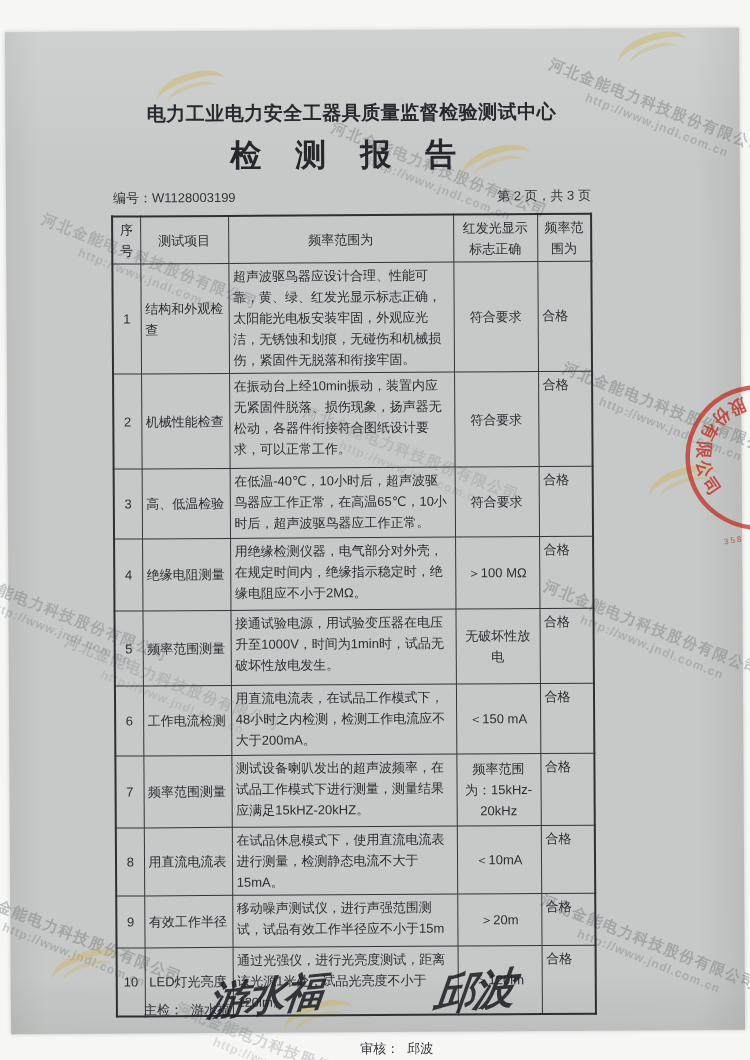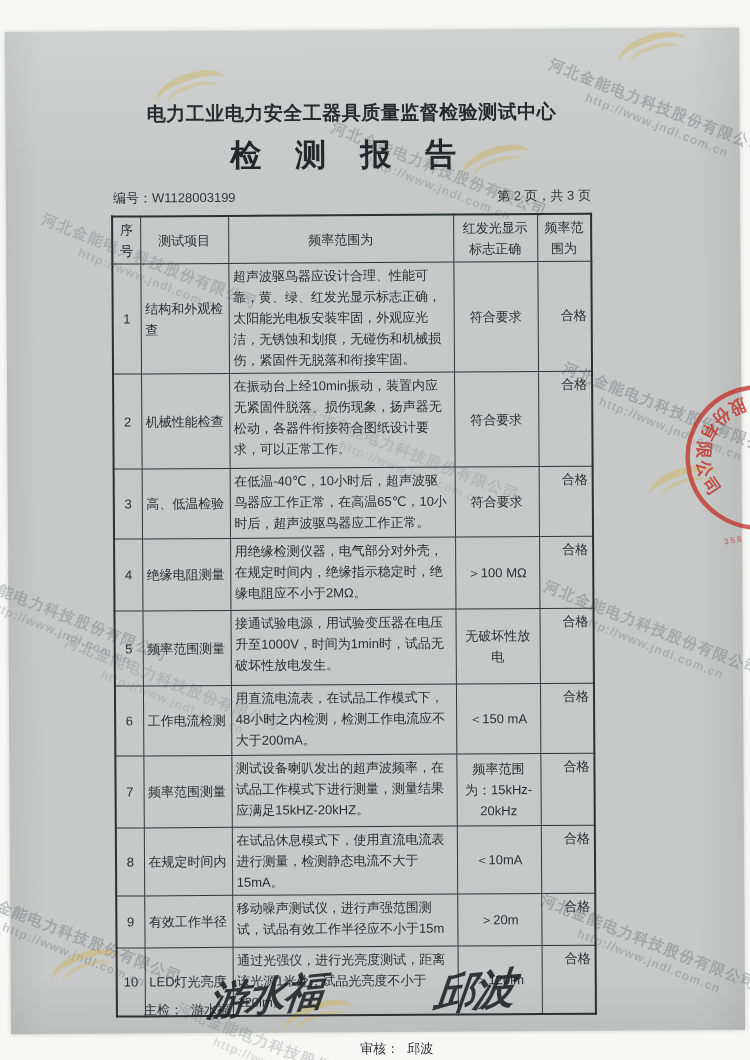--- a/index.html
+++ b/index.html
@@ -43,21 +43,21 @@
                table-layout:fixed;font-size:13px;color:#2b2e33;}
   table.report td,table.report th{border:1.6px solid #32363b;padding:2px 4px;
                font-weight:400;line-height:21px;}
   table.report{border:2px solid #2c3034;}
   col.c1{width:28px}col.c2{width:88px}col.c3{width:225px}col.c4{width:84px}col.c5{width:54px}
   thead th{height:38px;text-align:center;vertical-align:middle;line-height:17px;}
   td.c-no{text-align:center;vertical-align:middle;}
   td.c-item{vertical-align:middle;padding-left:5px;}
   td.c-req{vertical-align:top;text-align:left;padding:3px 5px;}
   td.c-res{text-align:center;vertical-align:middle;}
-  td.c-con{text-align:right;vertical-align:top;padding-top:5px;}
+  td.c-con{text-align:left;vertical-align:top;padding-top:5px;}
   tr.first-row td.c-con{vertical-align:middle;padding-top:0;}
 
   
   .footer{position:absolute;top:950px;left:0;width:482px;height:70px;font-size:13px;color:#2f3237;}
   .sig-label{position:absolute;top:20px;}
   .sig-printed{margin-left:8px;}
   .autograph{position:absolute;font-family:"Liberation Serif","DejaVu Serif",serif;
              font-style:italic;font-weight:700;color:#1e2227;opacity:.88;
              transform:rotate(-5deg) skewX(-12deg);letter-spacing:-2px;}
   .autograph.a1{left:92px;top:-12px;font-size:40px;}
@@ -200,21 +200,21 @@
   </tr>
             <tr style="height: 72px;">
     <td class="c-no">7</td>
     <td class="c-item">频率范围测量</td>
     <td class="c-req">测试设备喇叭发出的超声波频率，在试品工作模式下进行测量，测量结果应满足15kHZ-20kHZ。</td>
     <td class="c-res">频率范围为：15kHz-20kHz</td>
     <td class="c-con">合格</td>
   </tr>
             <tr style="height: 55px;">
     <td class="c-no">8</td>
-    <td class="c-item">在规定时间内</td>
+    <td class="c-item">用直流电流表</td>
     <td class="c-req">在试品休息模式下，使用直流电流表进行测量，检测静态电流不大于15mA。</td>
     <td class="c-res">＜10mA</td>
     <td class="c-con">合格</td>
   </tr>
             <tr style="height: 52px;">
     <td class="c-no">9</td>
     <td class="c-item">有效工作半径</td>
     <td class="c-req">移动噪声测试仪，进行声强范围测试，试品有效工作半径应不小于15m</td>
     <td class="c-res">＞20m</td>
     <td class="c-con">合格</td>

